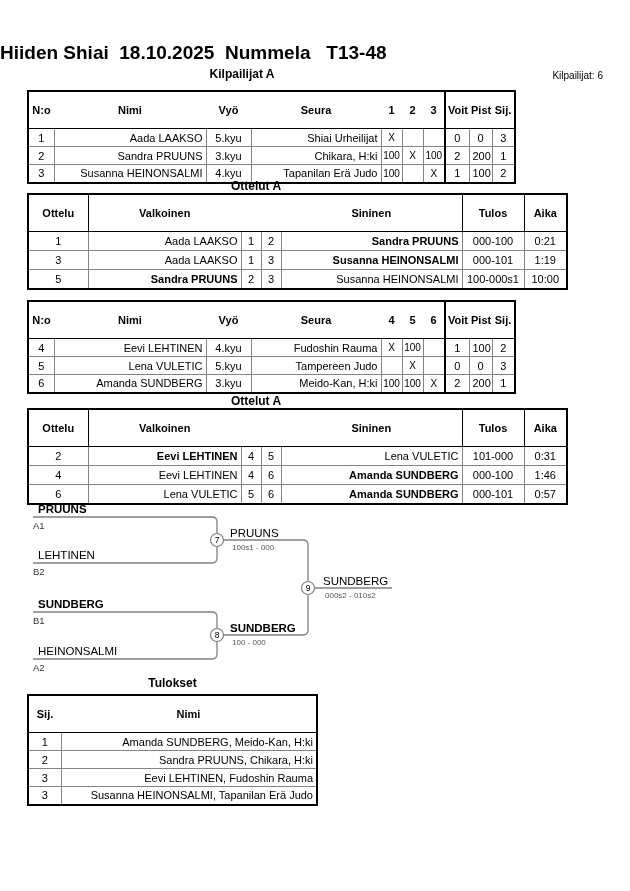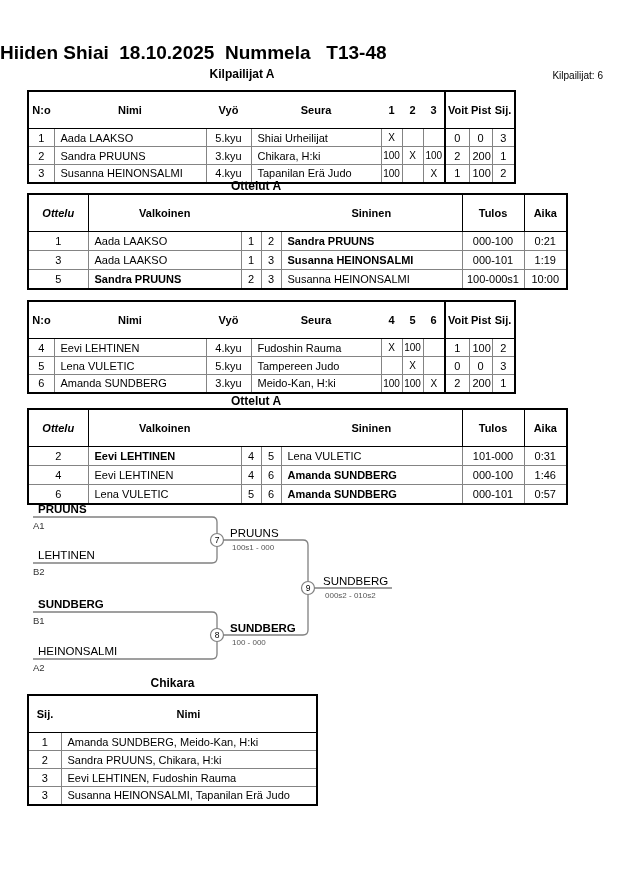--- a/index.html
+++ b/index.html
@@ -21,25 +21,25 @@
     border: none; border-bottom: 1px solid #000;
     font-size: 11px; font-weight: bold; height: 15px; padding: 12px 2px;
     white-space: nowrap; overflow: hidden;
   }
   table.grid td {
     border: 1px solid #848484; font-size: 11px; height: 18px; padding: 0 3px;
     white-space: nowrap; overflow: hidden;
   }
   table.ott td { height: 19px; }
   .c { text-align: center; }
-  .l { text-align: left; padding-left: 6px !important; }
+  .l { text-align: right; padding-left: 6px !important; }
   .sm { font-size: 10px !important; padding: 0 1px !important; }
   .bold { font-weight: bold; }
   .thickL { border-left: 2px solid #000 !important; }
-  th.bR { border-right: 1px solid #000 !important; font-style: italic; }
+  th.bR { border-right: 1px solid #000 !important; }
   th.bL { border-left: 1px solid #000 !important; }
 
   svg text { fill: #000; }
   svg .seed { font-size: 9.5px; fill: #333; }
   svg .score { font-size: 8px; fill: #555; }
   svg .bname { font-size: 11.5px; }
   svg .cnum { font-size: 8.5px; text-anchor: middle; }
 </style>
 </head>
 <body>
@@ -318,21 +318,21 @@
     <text class="cnum" x="217" y="638">8</text>
     <text class="bname bold" x="230" y="632">SUNDBERG</text>
     <text class="score" x="232" y="645">100 - 000</text>
 
     <circle cx="308" cy="588" r="6.5" fill="#fff" stroke="#808080" stroke-width="1.2"></circle>
     <text class="cnum" x="308" y="591">9</text>
     <text class="bname" x="323" y="585">SUNDBERG</text>
     <text class="score" x="325" y="598">000s2 - 010s2</text>
   </svg>
 
-  <div class="abs sec-heading" style="left:27px; top:676px; width:291px">Chikara</div>
+  <div class="abs sec-heading" style="left:27px; top:676px; width:291px">Tulokset</div>
 
   <table class="grid abs" style="left:27px; top:694px; width:289px">
     <colgroup>
       <col style="width:33px">
         <col style="width:256px">
     </colgroup>
     <thead>
       <tr>
         <th class="c">Sij.</th>
         <th class="c">Nimi</th>

